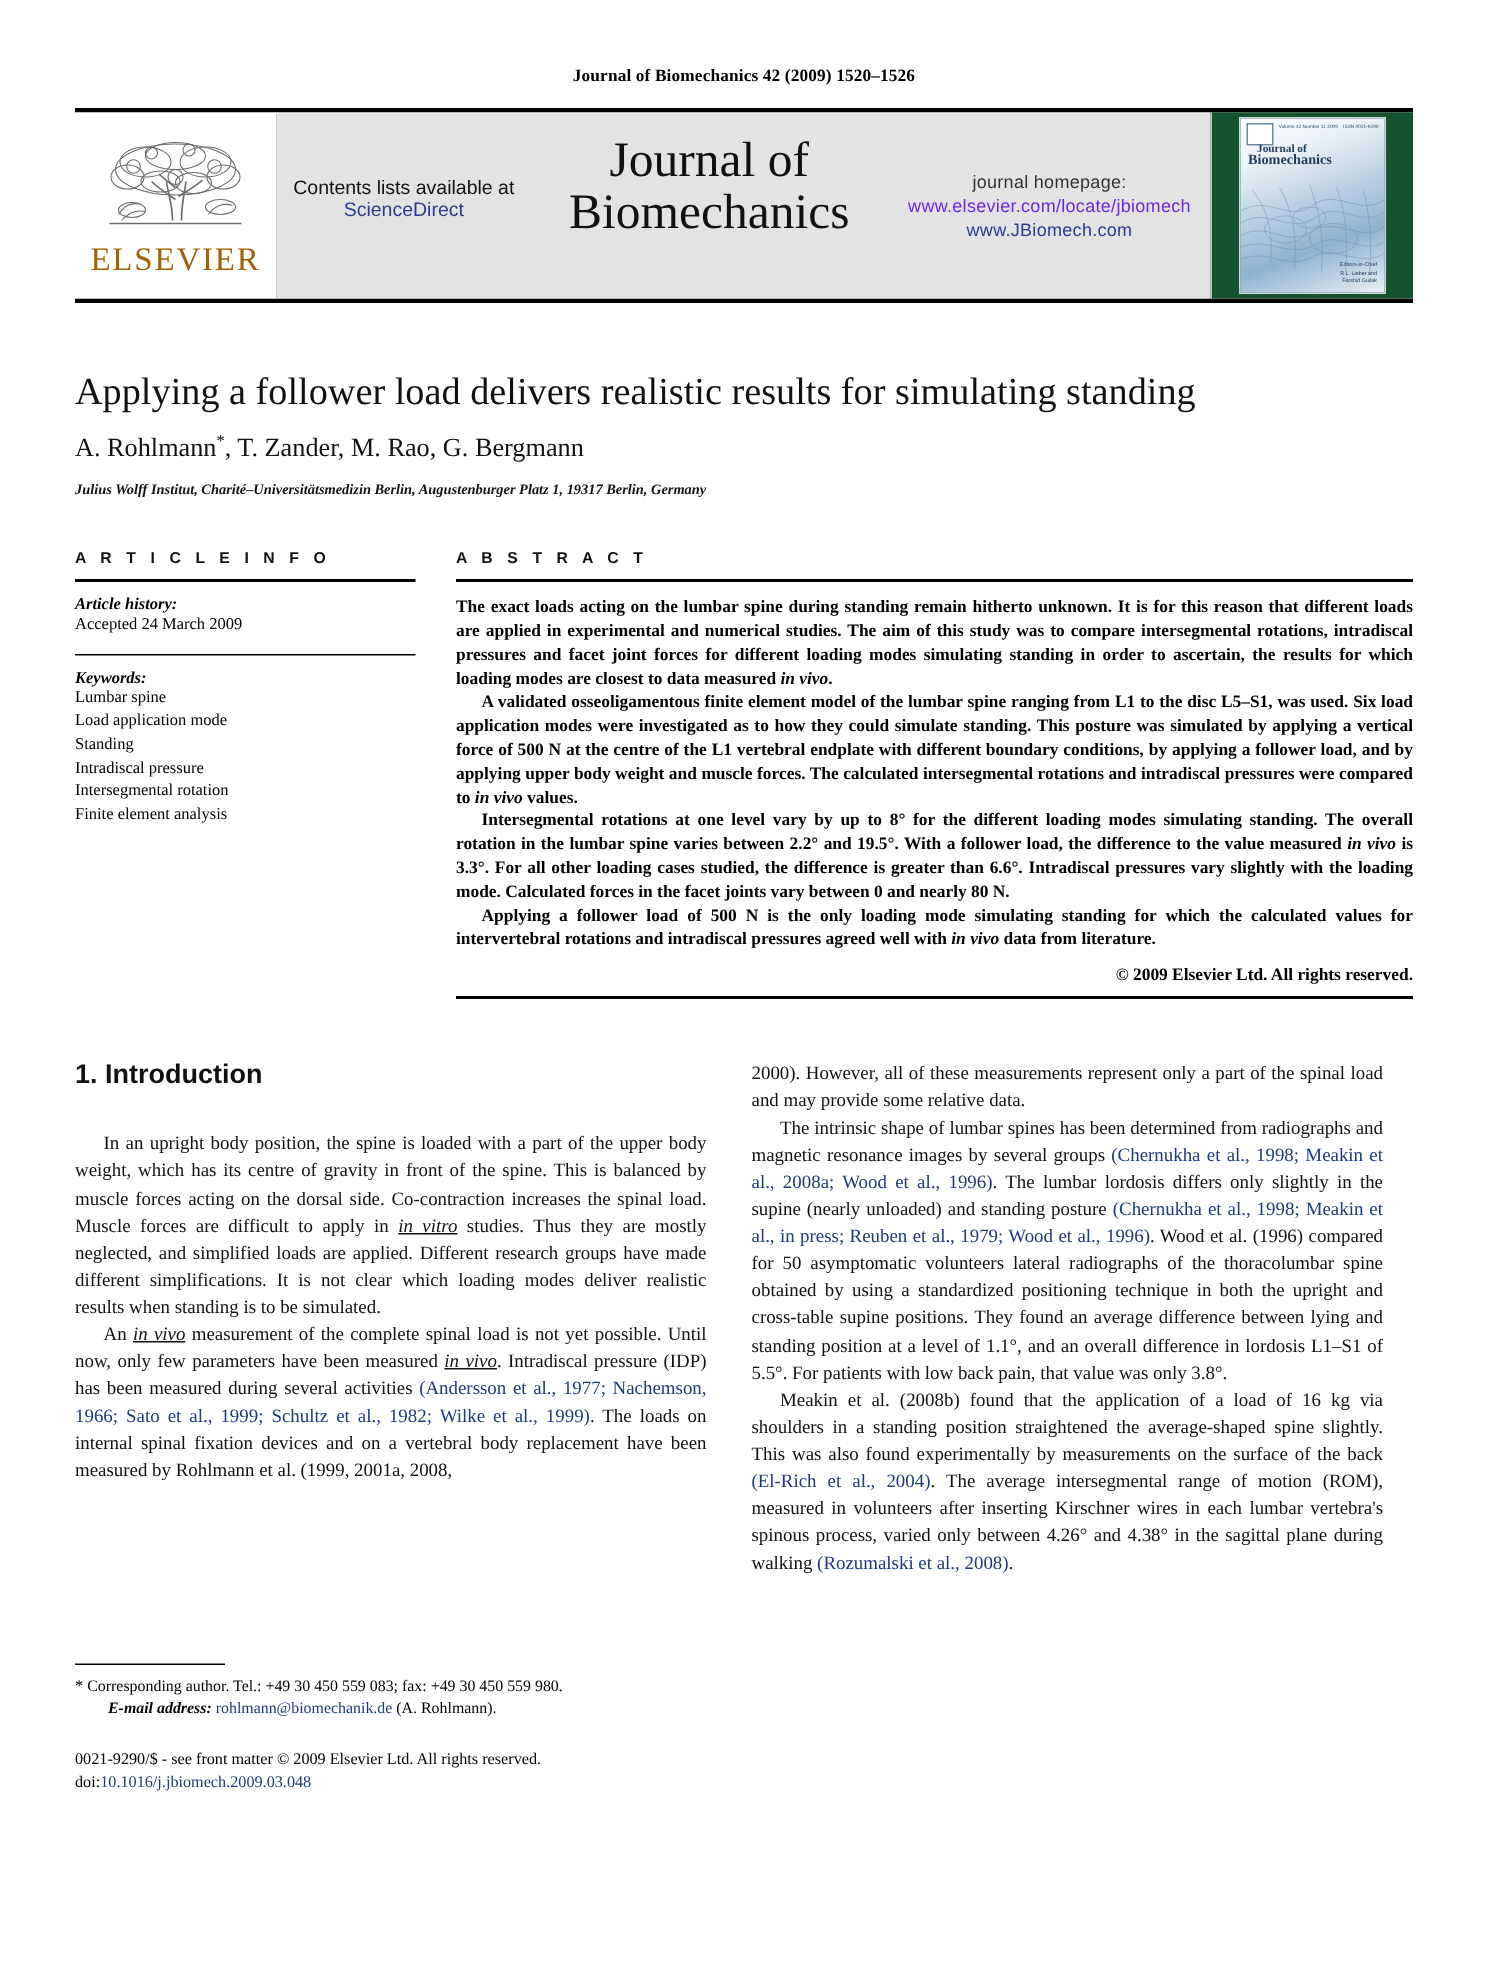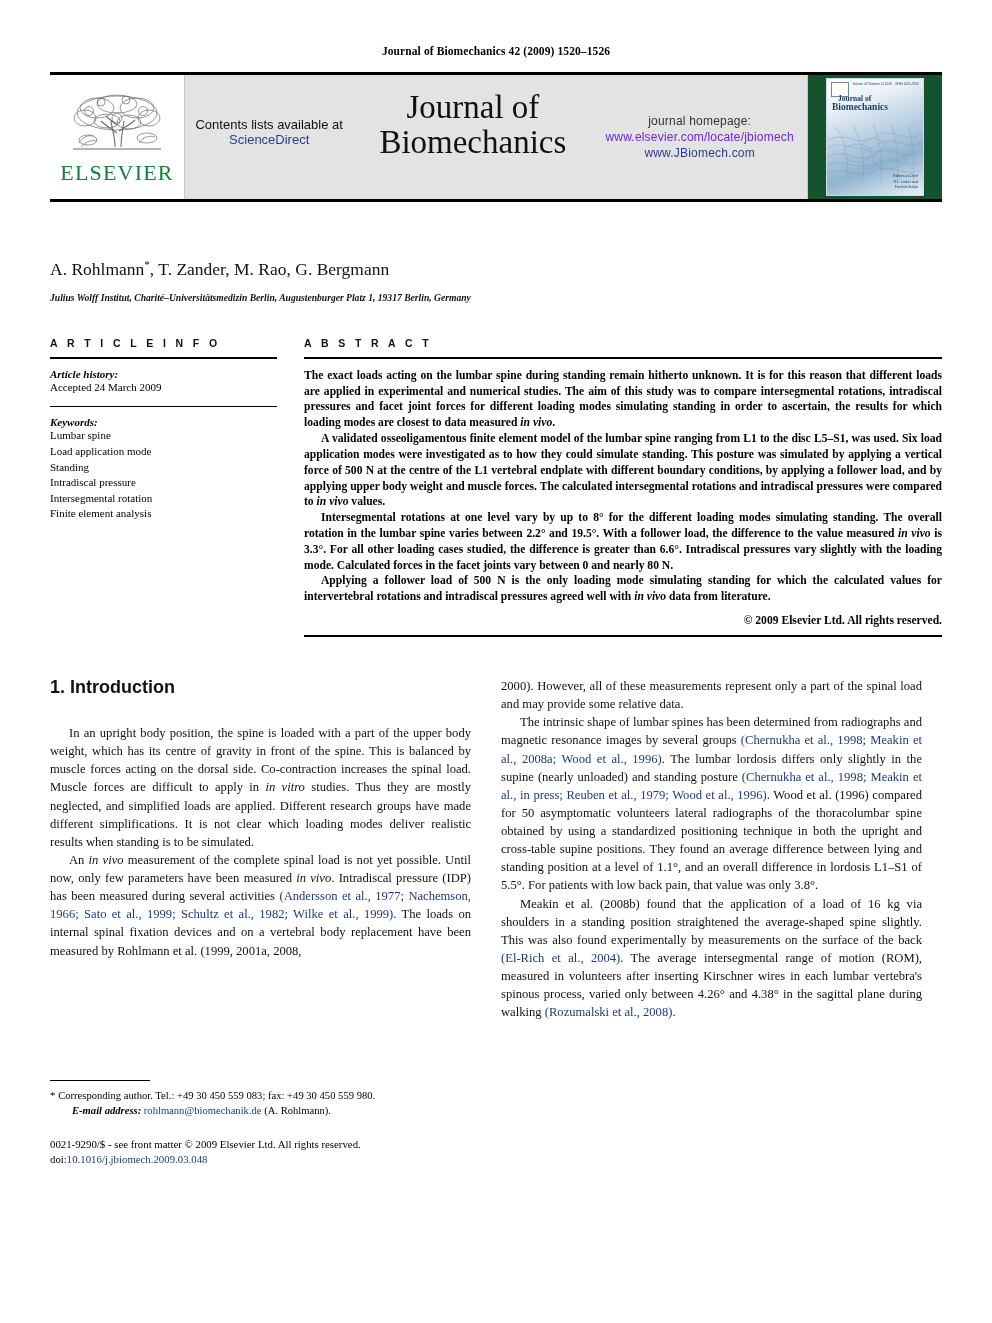--- a/index.html
+++ b/index.html
@@ -47,21 +47,21 @@
     display: flex;
     flex-direction: column;
     align-items: center;
     justify-content: center;
     background: #fff;
     border-right: 1px solid #c8c8c8;
   }
   .elsevier-tree { display:block; }
   .elsevier-word {
     font-family: "Liberation Serif", serif;
-    color: #15803d;
+    color: #a16207;
     font-size: 22px;
     letter-spacing: 1.2px;
     line-height: 1;
     margin-top: 1px;
   }
   .center-cell {
     flex: 1 1 auto;
     background: #e3e3e3;
     display: flex;
     flex-direction: row;
@@ -214,21 +214,21 @@
   .body-p {
     font-size: 12.6px;
     line-height: 1.44;
     text-align: justify;
     text-indent: 19px;
     margin: 0;
     color: #111;
   }
   .body-p.noindent { text-indent: 0; }
   .cite { color: #1e3a78; }
-  .body-p i { font-style: italic; }
+  .body-p i { font-style: italic; text-decoration: underline; }
 
   
   .footnote-zone {
     position: absolute;
     left: 0;
     bottom: 0;
     width: 421px;
   }
   .fn-rule {
     border-top: 1px solid #000;
@@ -334,20 +334,21 @@
         <div class="cv-foot">
           <div>Editors-in-Chief</div>
           <div>R.L. Lieber and</div>
           <div>Farshid Guilak</div>
         </div>
       </div>
     </div>
   </div>
 
   <div class="title-block">
+    <h1 class="paper-title" style="margin:0;font-weight:normal">Applying a follower load delivers realistic results for simulating standing</h1>
     <div class="authors">
       <span>A. Rohlmann</span><sup>*</sup><span>, T. Zander, M. Rao, G. Bergmann</span>
     </div>
     <div class="affiliation">Julius Wolff Institut, Charité–Universitätsmedizin Berlin, Augustenburger Platz 1, 19317 Berlin, Germany</div>
   </div>
 
   <div class="info-abstract">
 
     <div class="col-info">
       <div class="sec-head">A R T I C L E   I N F O</div>

